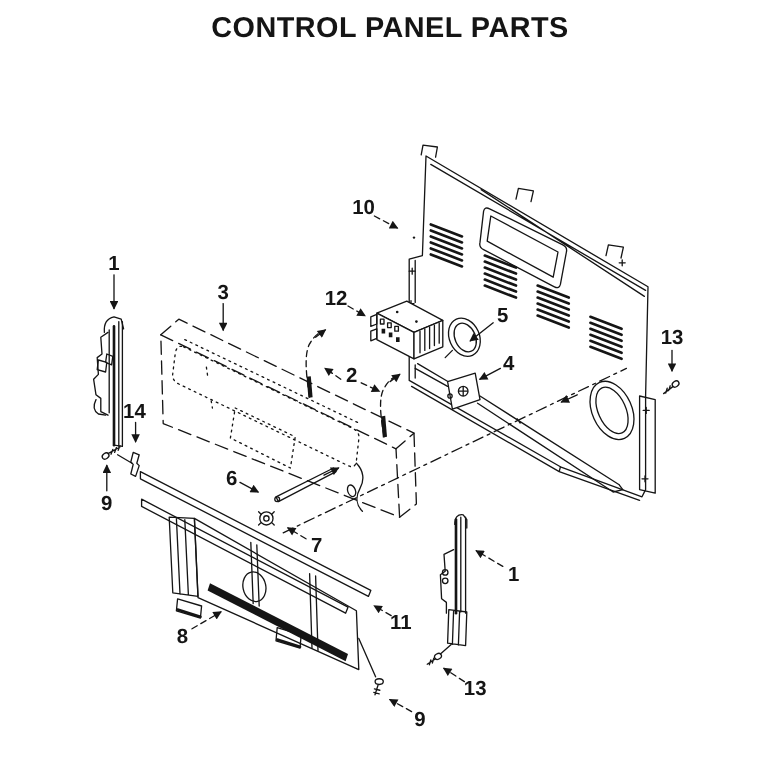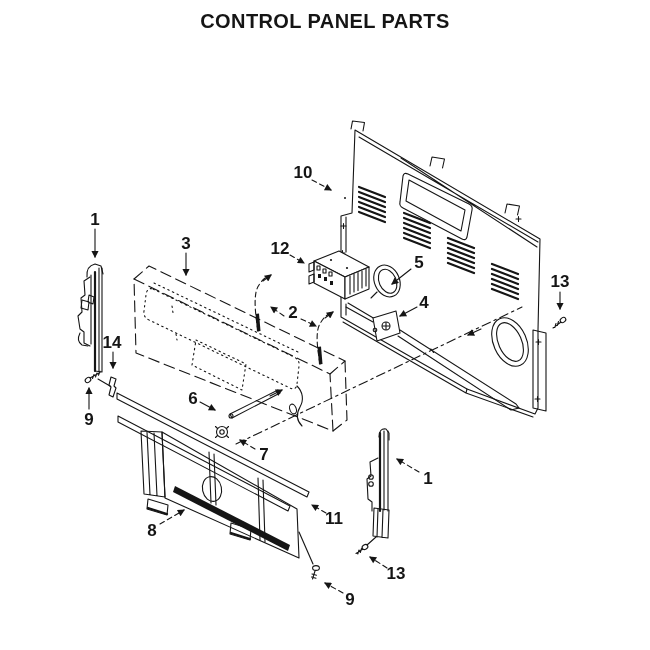--- a/index.html
+++ b/index.html
@@ -1,19 +1,19 @@
 <!DOCTYPE html>
 <html><head>
 <meta charset="utf-8">
 <style>
   html,body{margin:0;padding:0;background:#fff}
   .page{position:relative;width:650px;height:650px;background:#fff;overflow:hidden;
         font-family:"Liberation Sans",sans-serif;--line:#151515}
   .title{position:absolute;top:10px;left:0;width:100%;text-align:center;
-         font-size:20px;font-weight:bold;letter-spacing:.4px;color:var(--line)}
+         font-size:24px;font-weight:bold;letter-spacing:.4px;color:var(--line)}
   svg{position:absolute;left:0;top:0}
   .s{fill:none;stroke:var(--line);stroke-width:1.1;stroke-linecap:round;stroke-linejoin:round}
   .w2{stroke-width:2.2}
   .wf{fill:#ffffff}
   .dash{stroke-dasharray:11 5.5}
   .dot{stroke-dasharray:1.5 3.6}
   .cl{stroke-dasharray:9 4 2.5 4}
   .ldd{stroke-dasharray:5 3.5}
   .blk{fill:var(--line);stroke:none}
   .callout{font-family:"Liberation Sans",sans-serif;font-size:17px;font-weight:700;

